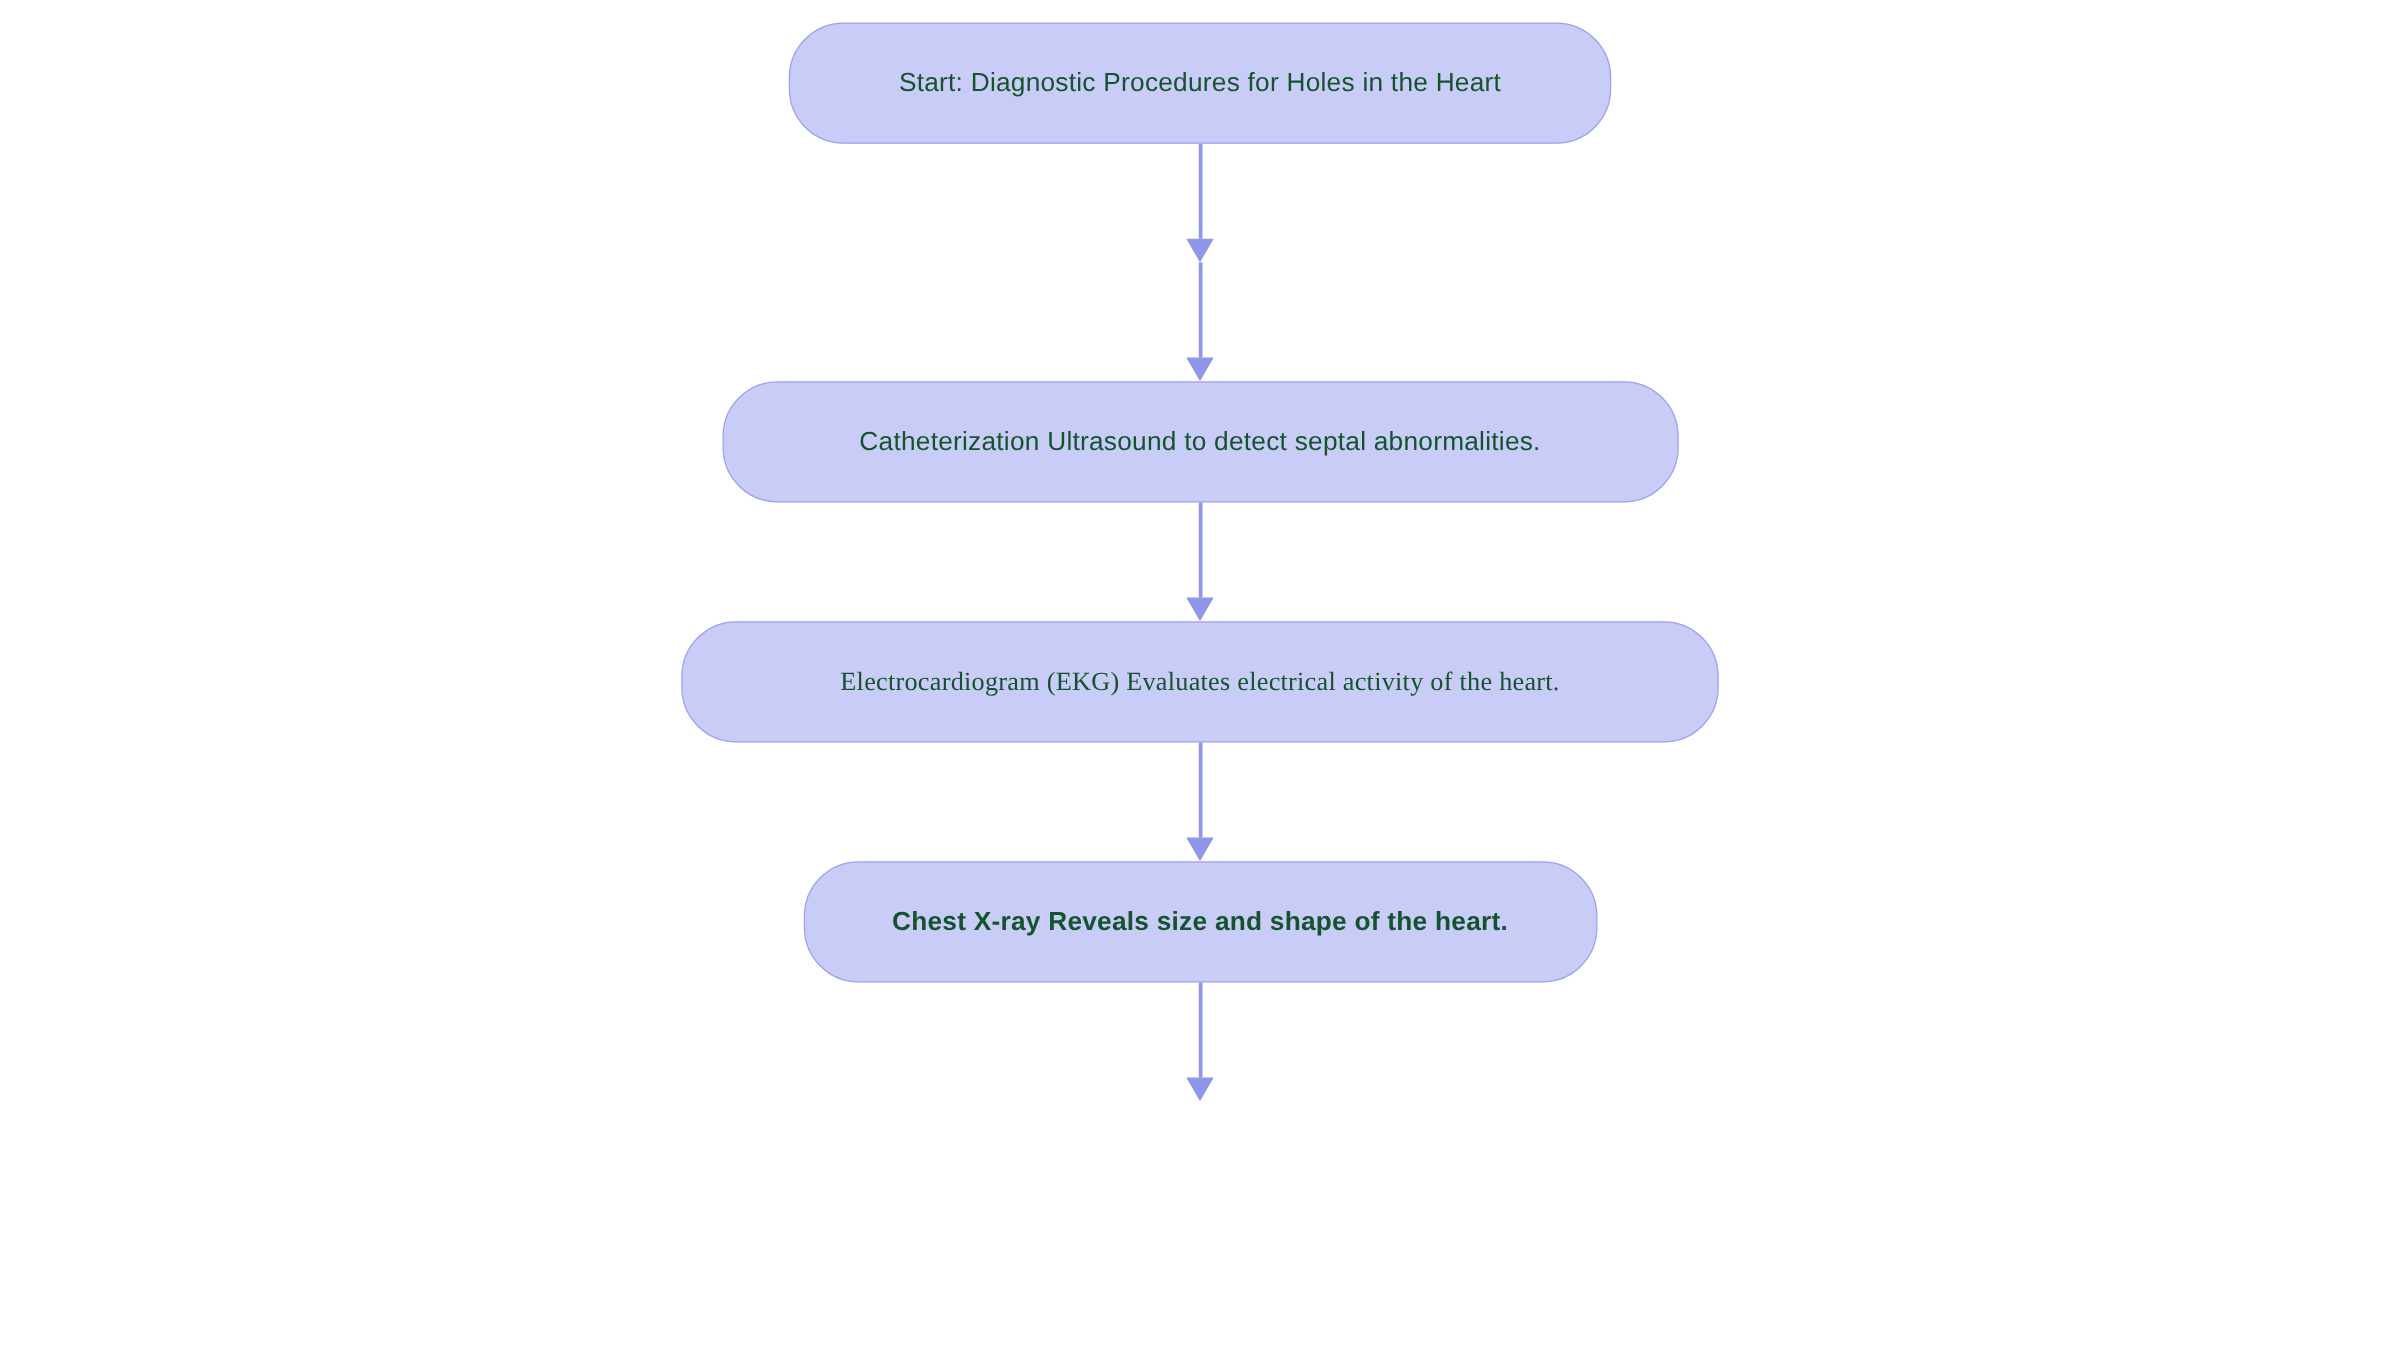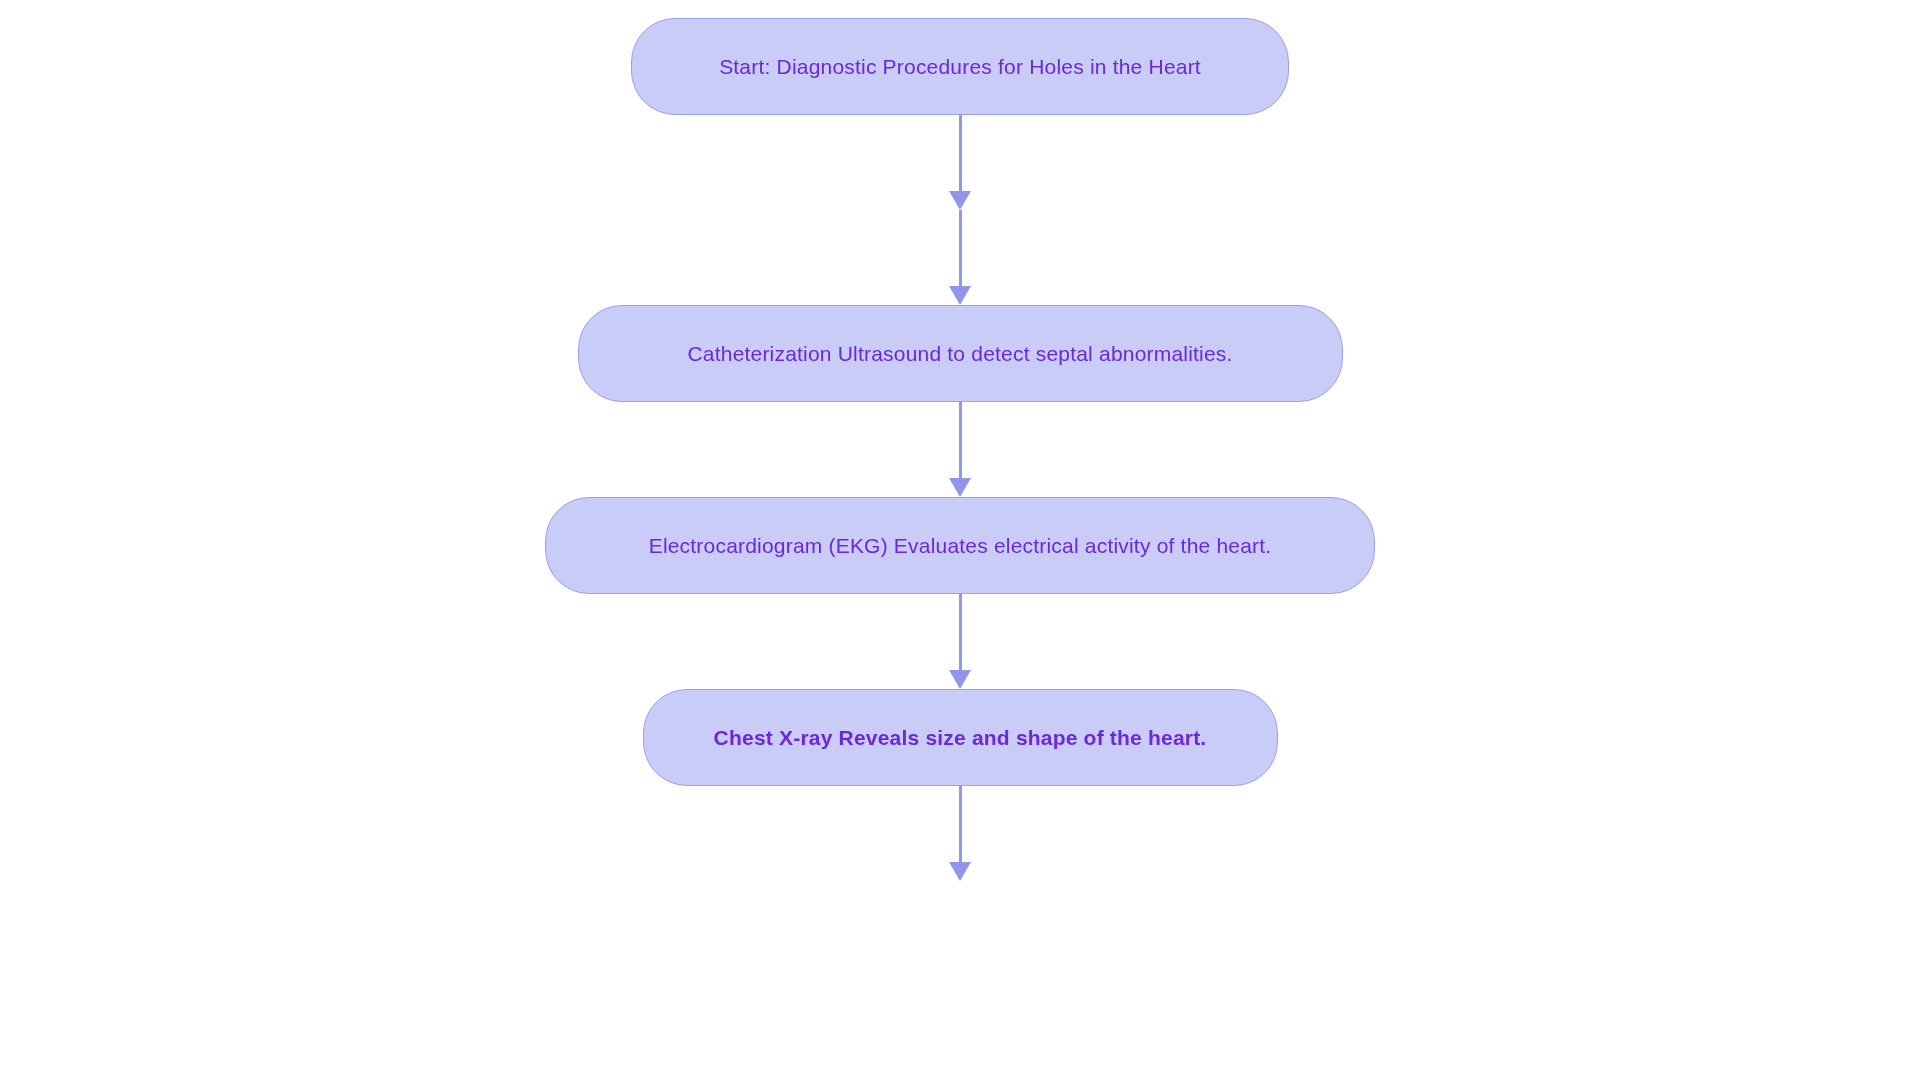--- a/index.html
+++ b/index.html
@@ -25,30 +25,30 @@
     height: 97px;
     background: #c9ccf6;
     border: 1.5px solid #9aa0ed;
     border-radius: 44px;
     display: flex;
     align-items: center;
     justify-content: center;
     flex: 0 0 auto;
   }
   .node span {
-    color: #6d28d9;
+    color: #14532d;
     font-size: 21px;
     letter-spacing: 0.2px;
     white-space: nowrap;
     text-align: center;
   }
   .n0 { width: 658px; }
   .n1 { width: 830px; }
   .n2 { width: 765px; }
-  .n3 { width: 830px; }
+  .n3 { width: 830px; font-family: Liberation Serif, serif; }
   .n4 { width: 635px; font-weight: bold; }
   .n5 { width: 830px; }
   .arrow {
     height: 95px;
     width: 24px;
     flex: 0 0 auto;
     display: flex;
     flex-direction: column;
     align-items: center;
   }

